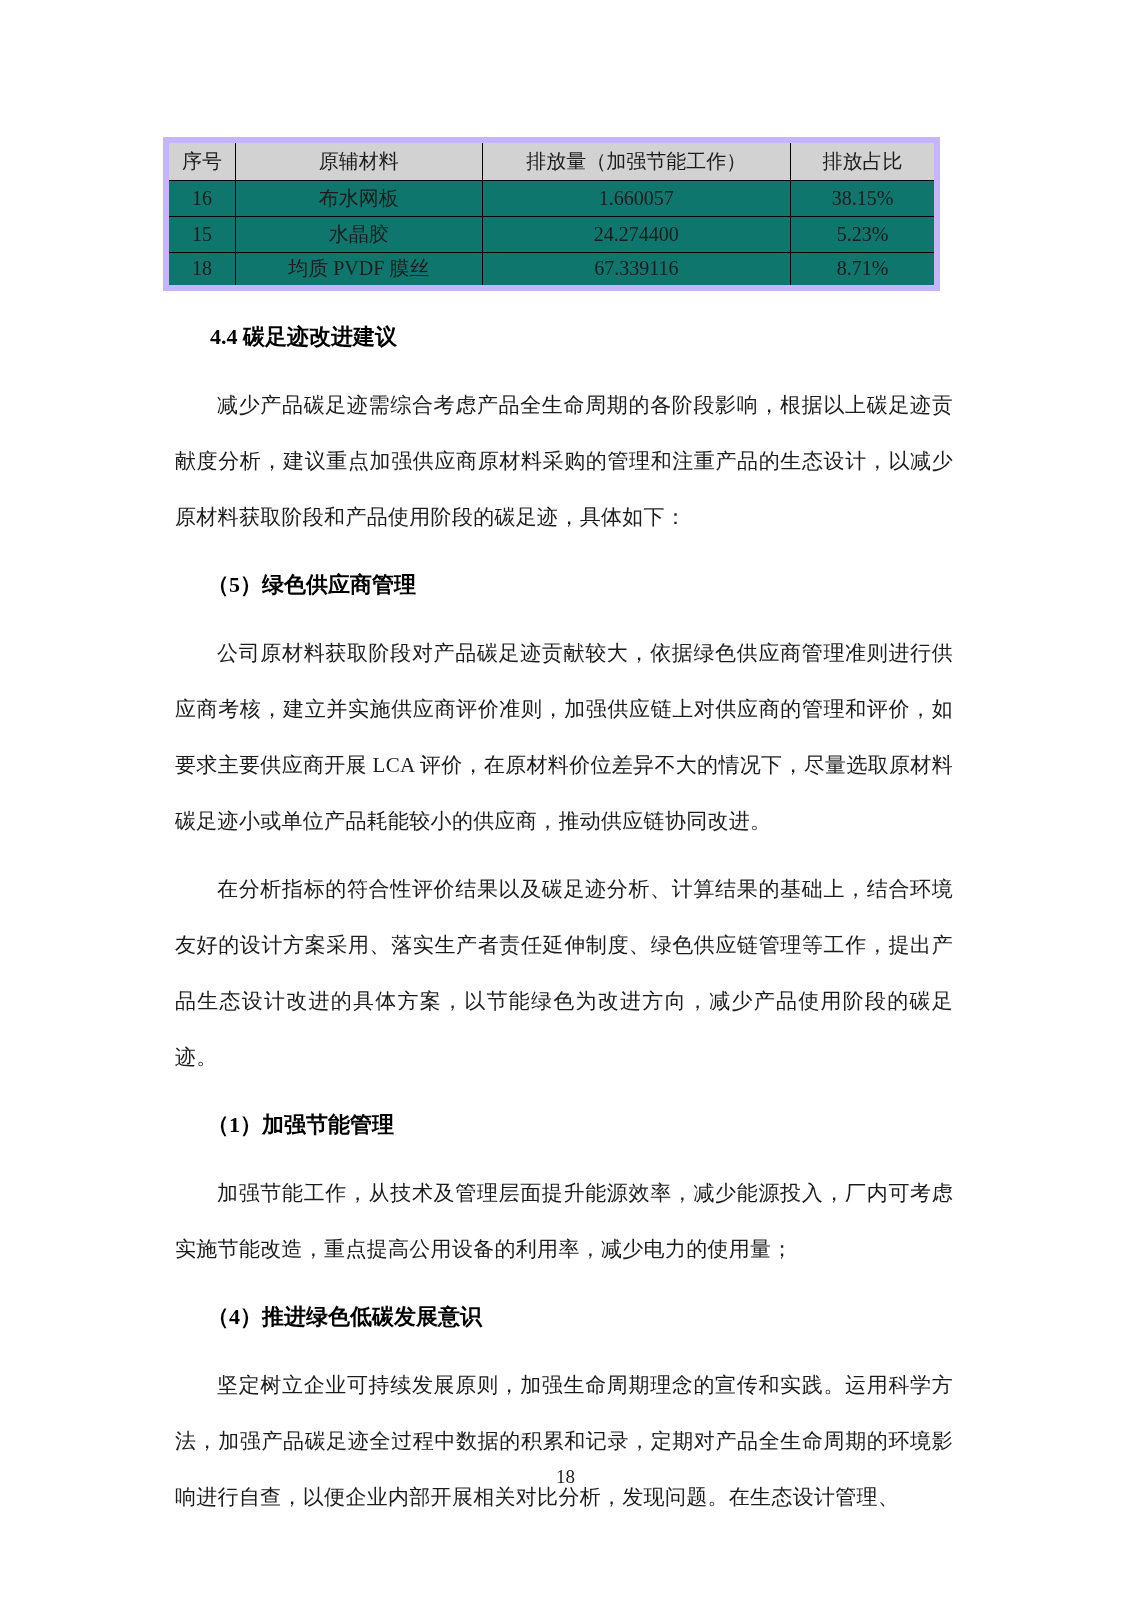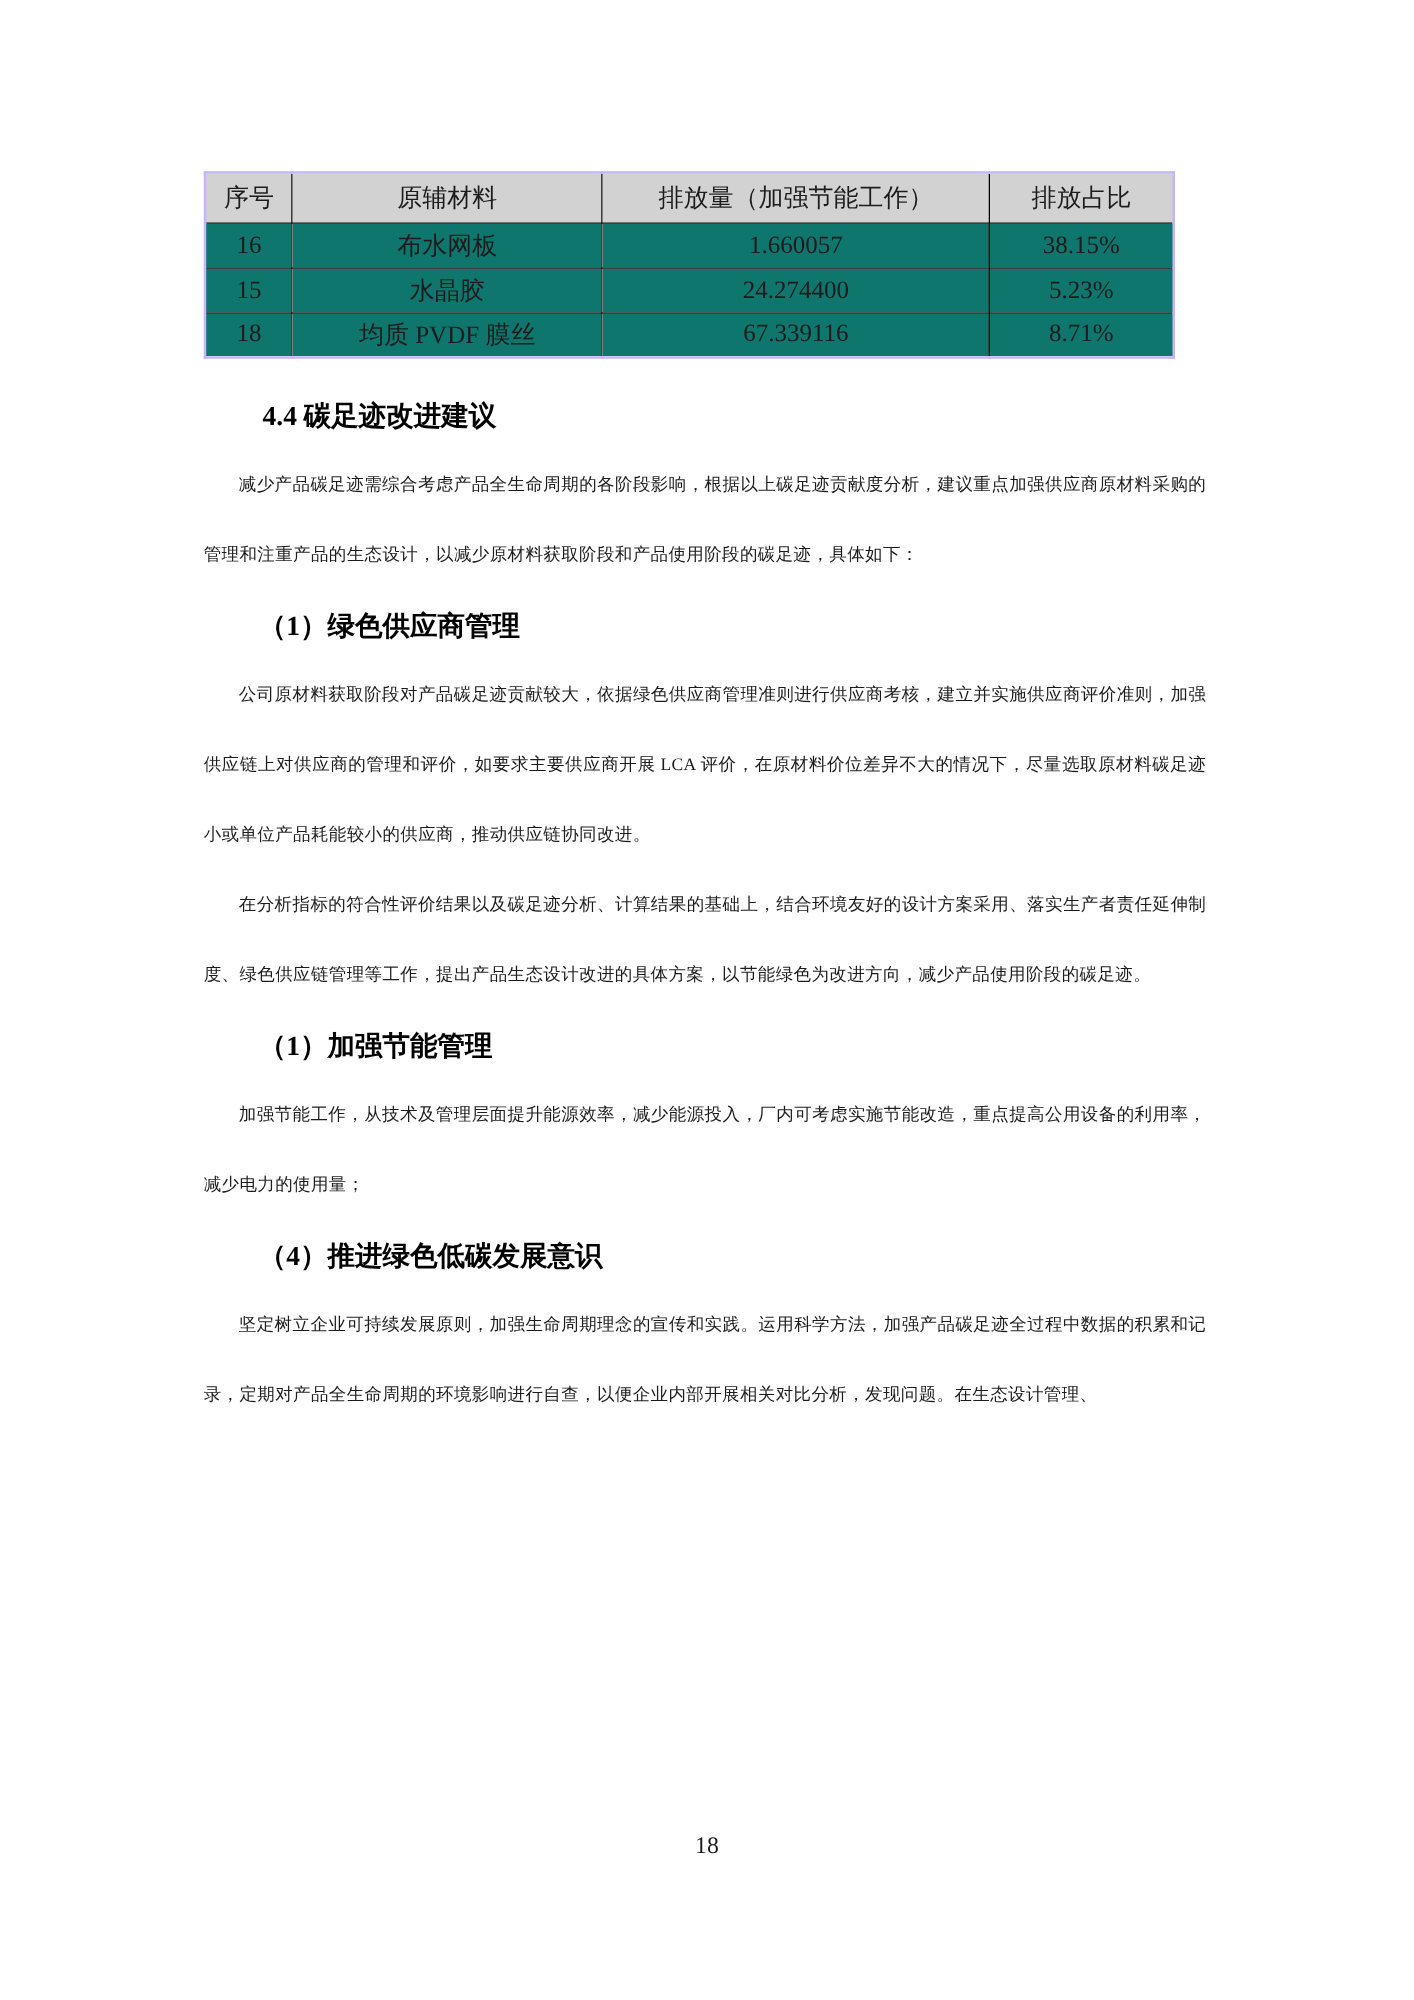--- a/index.html
+++ b/index.html
@@ -22,21 +22,21 @@
   .content {
     position: absolute;
     left: 163px;
     top: 137px;
     width: 802px;
   }
   
   table.data-table {
     width: 777px;
     border-collapse: collapse;
-    border: 2px solid #c4b5fd;
+    border: 6px solid #c4b5fd;
     table-layout: fixed;
   }
   table.data-table th,
   table.data-table td {
     border: 1.5px solid #000000;
     text-align: center;
     vertical-align: middle;
     font-size: 20px;
     padding: 0 4px;
     overflow: hidden;
@@ -66,22 +66,22 @@
   }
   h3.sub-heading {
     margin: 0;
     padding-left: 44px;
     font-size: 22px;
     line-height: 56px;
     font-weight: bold;
     color: #000000;
   }
   p.para {
-    margin: 0;
-    font-size: 14px;
+    margin: 12px;
+    font-size: 21px;
     line-height: 56px;
     text-align: justify;
     text-indent: 2em;
     letter-spacing: 0.3px;
   }
   
   .footer {
     position: absolute;
     left: 0;
     right: 0;
@@ -131,21 +131,21 @@
           <td>67.339116</td>
           <td>8.71%</td>
         </tr>
       </tbody>
     </table>
 
     <h2 class="section-heading">4.4 碳足迹改进建议</h2>
 
     <p class="para">减少产品碳足迹需综合考虑产品全生命周期的各阶段影响，根据以上碳足迹贡献度分析，建议重点加强供应商原材料采购的管理和注重产品的生态设计，以减少原材料获取阶段和产品使用阶段的碳足迹，具体如下：</p>
 
-    <h3 class="sub-heading">（1）绿色供应商管理</h3>
+    <h3 class="sub-heading">（5）绿色供应商管理</h3>
     <p class="para">公司原材料获取阶段对产品碳足迹贡献较大，依据绿色供应商管理准则进行供应商考核，建立并实施供应商评价准则，加强供应链上对供应商的管理和评价，如要求主要供应商开展 LCA 评价，在原材料价位差异不大的情况下，尽量选取原材料碳足迹小或单位产品耗能较小的供应商，推动供应链协同改进。</p>
 
     <p class="para">在分析指标的符合性评价结果以及碳足迹分析、计算结果的基础上，结合环境友好的设计方案采用、落实生产者责任延伸制度、绿色供应链管理等工作，提出产品生态设计改进的具体方案，以节能绿色为改进方向，减少产品使用阶段的碳足迹。</p>
 
     <h3 class="sub-heading">（1）加强节能管理</h3>
     <p class="para">加强节能工作，从技术及管理层面提升能源效率，减少能源投入，厂内可考虑实施节能改造，重点提高公用设备的利用率，减少电力的使用量；</p>
 
     <h3 class="sub-heading">（4）推进绿色低碳发展意识</h3>
     <p class="para">坚定树立企业可持续发展原则，加强生命周期理念的宣传和实践。运用科学方法，加强产品碳足迹全过程中数据的积累和记录，定期对产品全生命周期的环境影响进行自查，以便企业内部开展相关对比分析，发现问题。在生态设计管理、</p>
 

